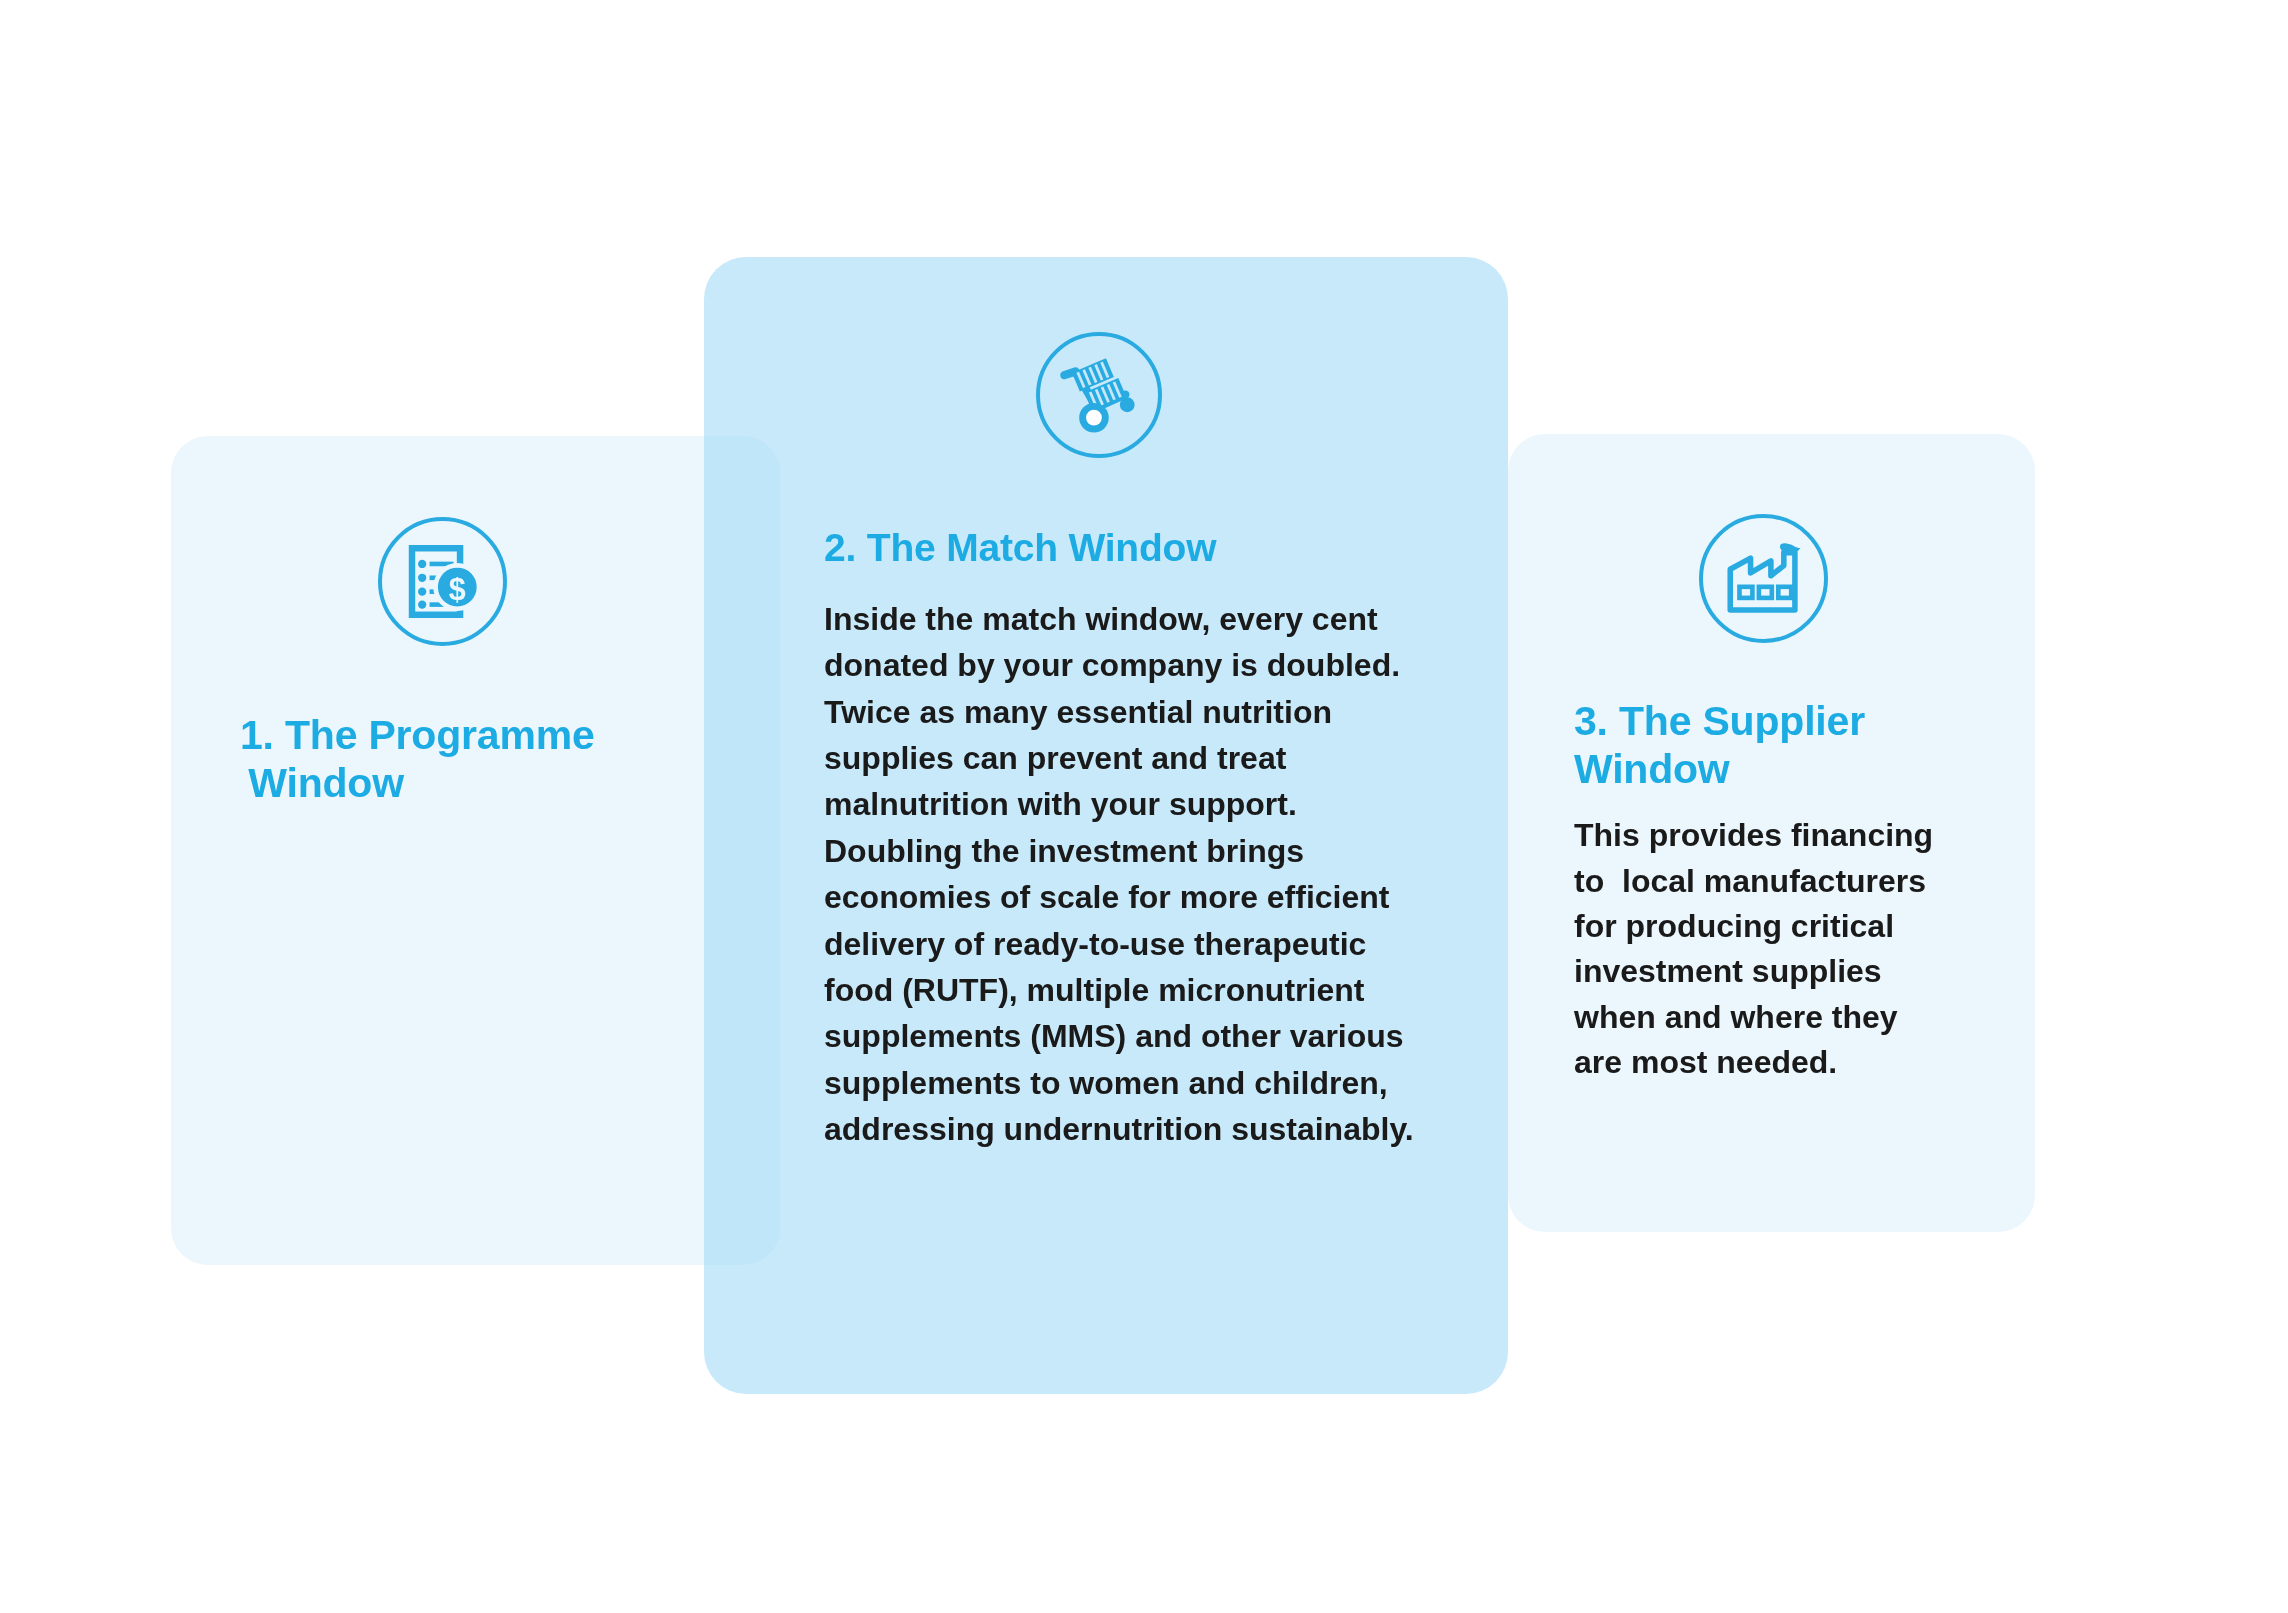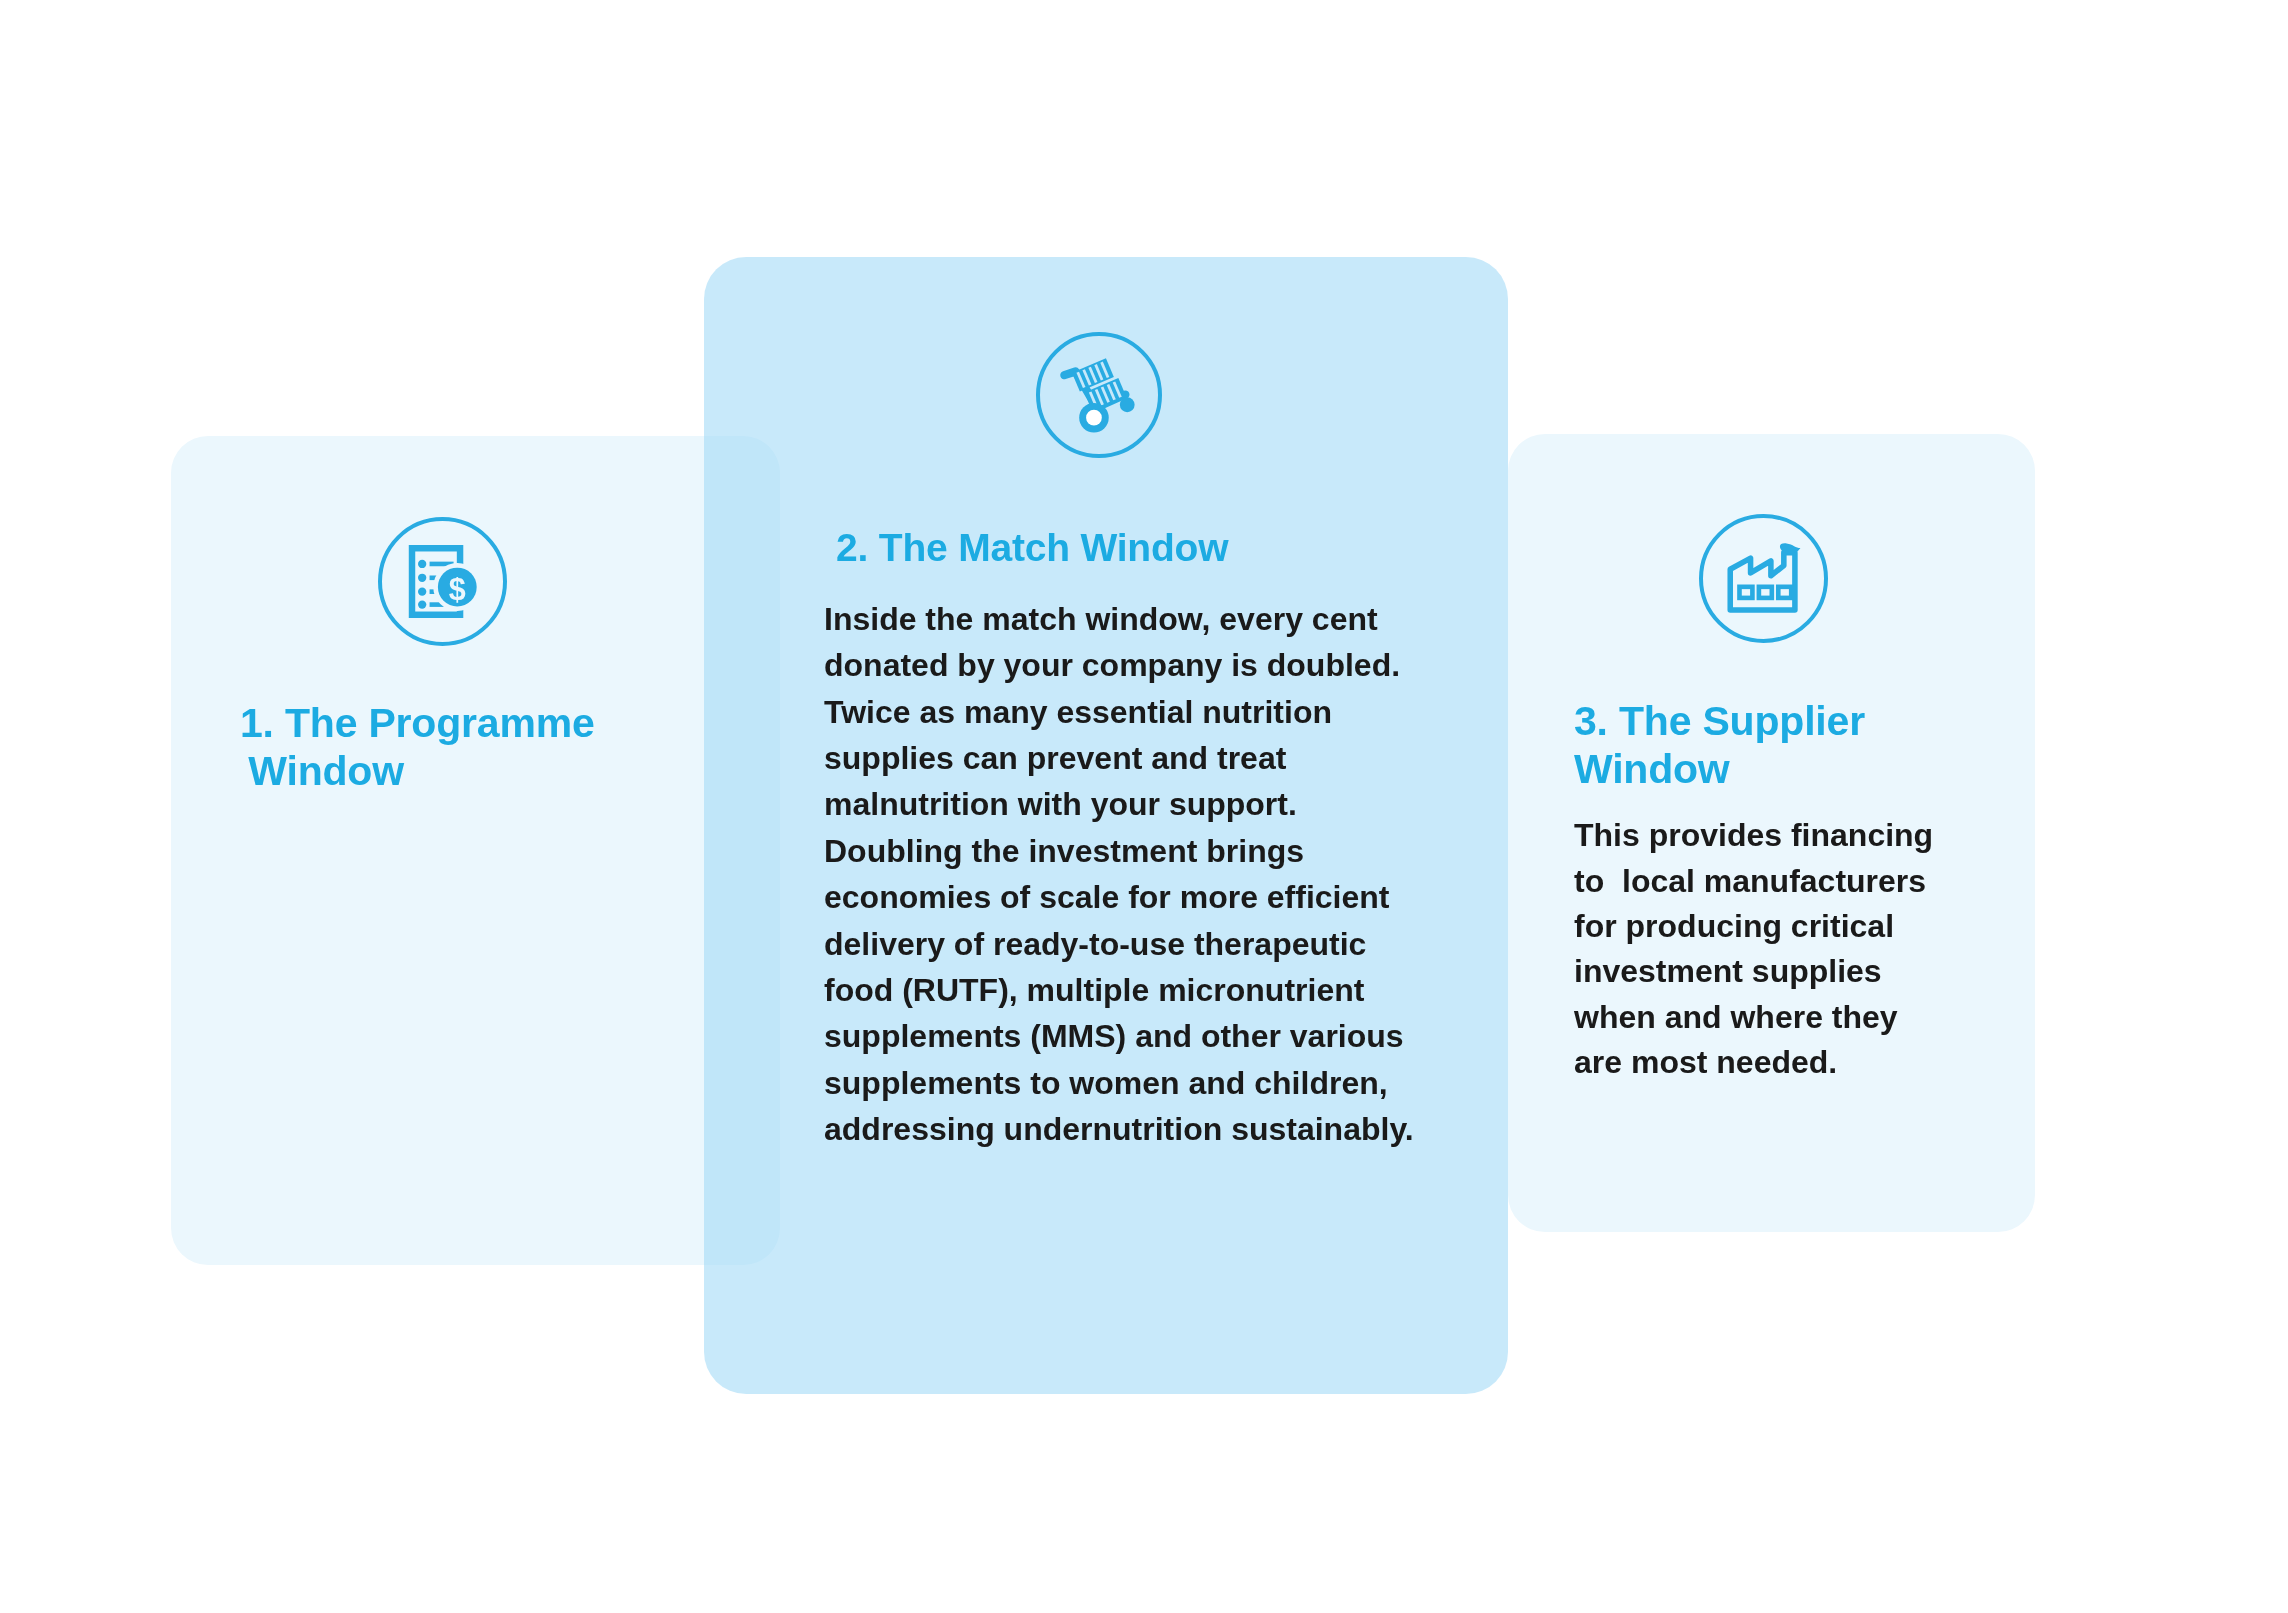--- a/index.html
+++ b/index.html
@@ -88,21 +88,21 @@
     width: 129px;
     height: 129px;
   }
 
   .icon-circle svg { display: block; }
 
   
   .card-body {
     position: absolute;
   }
-  .card-1 .card-body { left: 69px; top: 264px; width: 434px; }
+  .card-1 .card-body { left: 69px; top: 276px; width: 434px; }
   .card-2 .card-body { left: 120px; top: 268px; width: 628px; }
   .card-3 .card-body { left: 66px; top: 264px; width: 434px; }
 
   .card-title {
     color: #1cabe2;
     font-weight: bold;
     margin: 0 0 11px 0;
     letter-spacing: -0.2px;
   }
   .card-1 .card-title {
@@ -110,21 +110,20 @@
     line-height: 1.16;
     padding-left: 8.3px;
     text-indent: -8.3px;
     width: 397px;
     margin-bottom: 20px;
   }
   .card-2 .card-title {
     font-size: 39px;
     line-height: 1.2;
     margin-bottom: 24px;
-    margin-left: 12px;
   }
   .card-3 .card-title {
     font-size: 41px;
     line-height: 1.16;
     width: 323px;
     margin-bottom: 20px;
   }
 
   .card-text {
     color: #1a1a1a;

